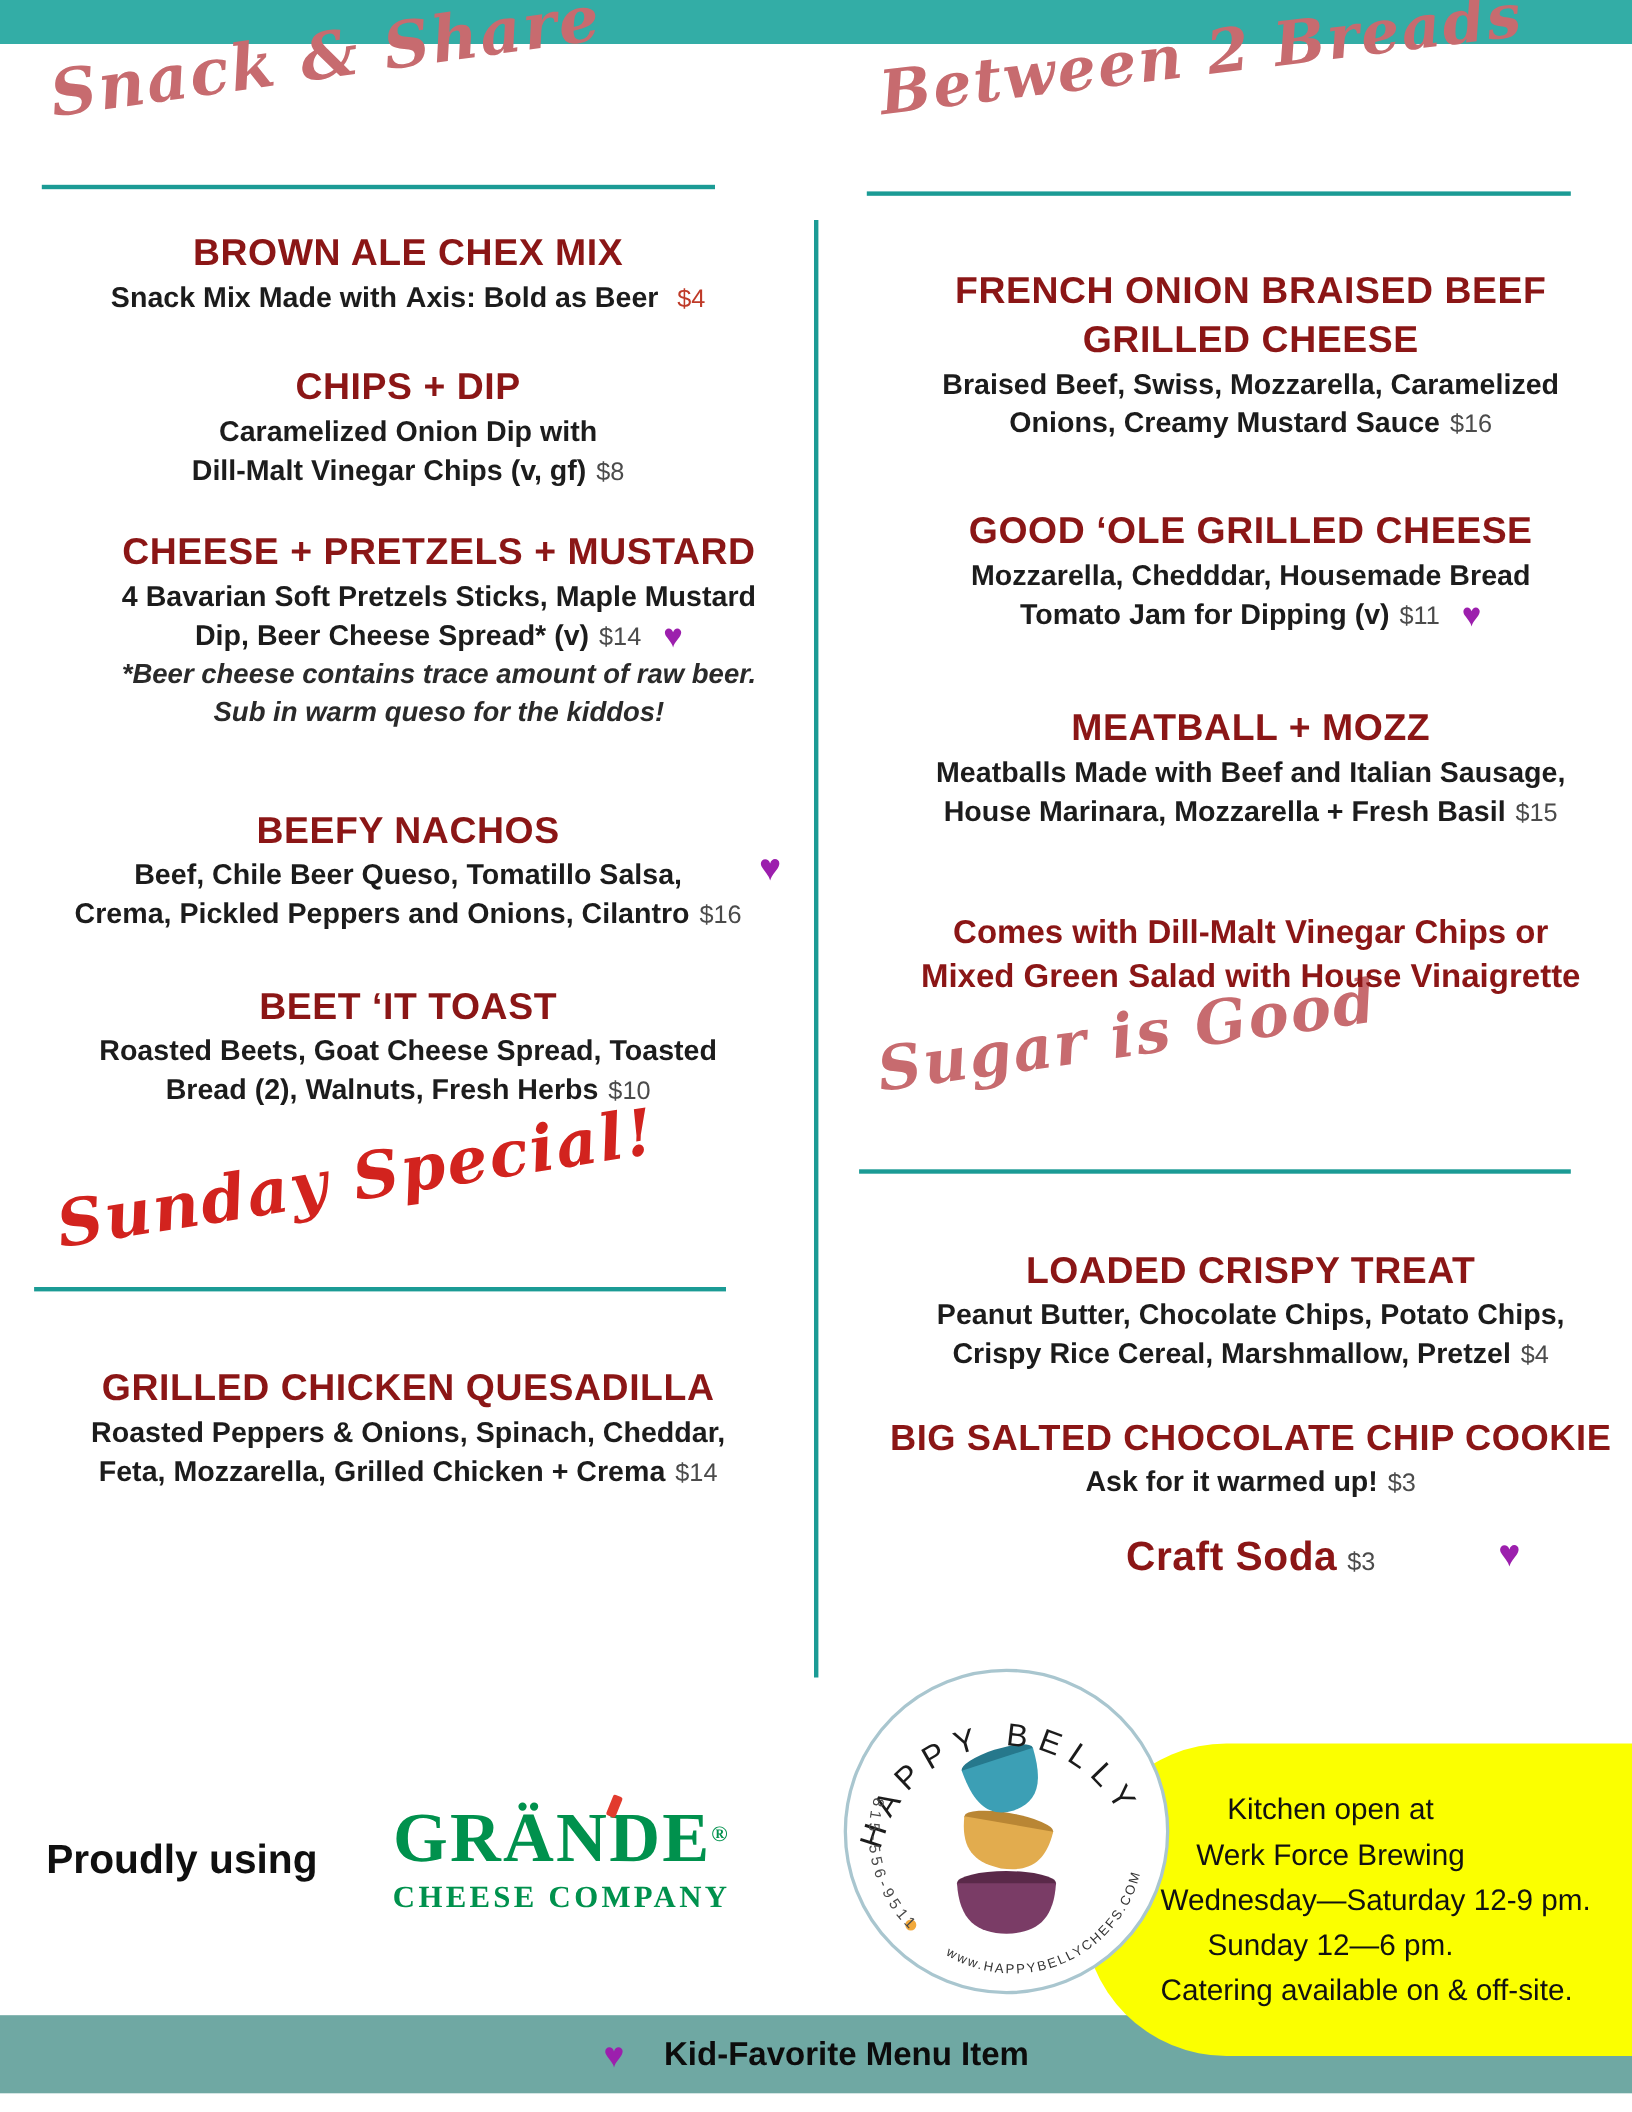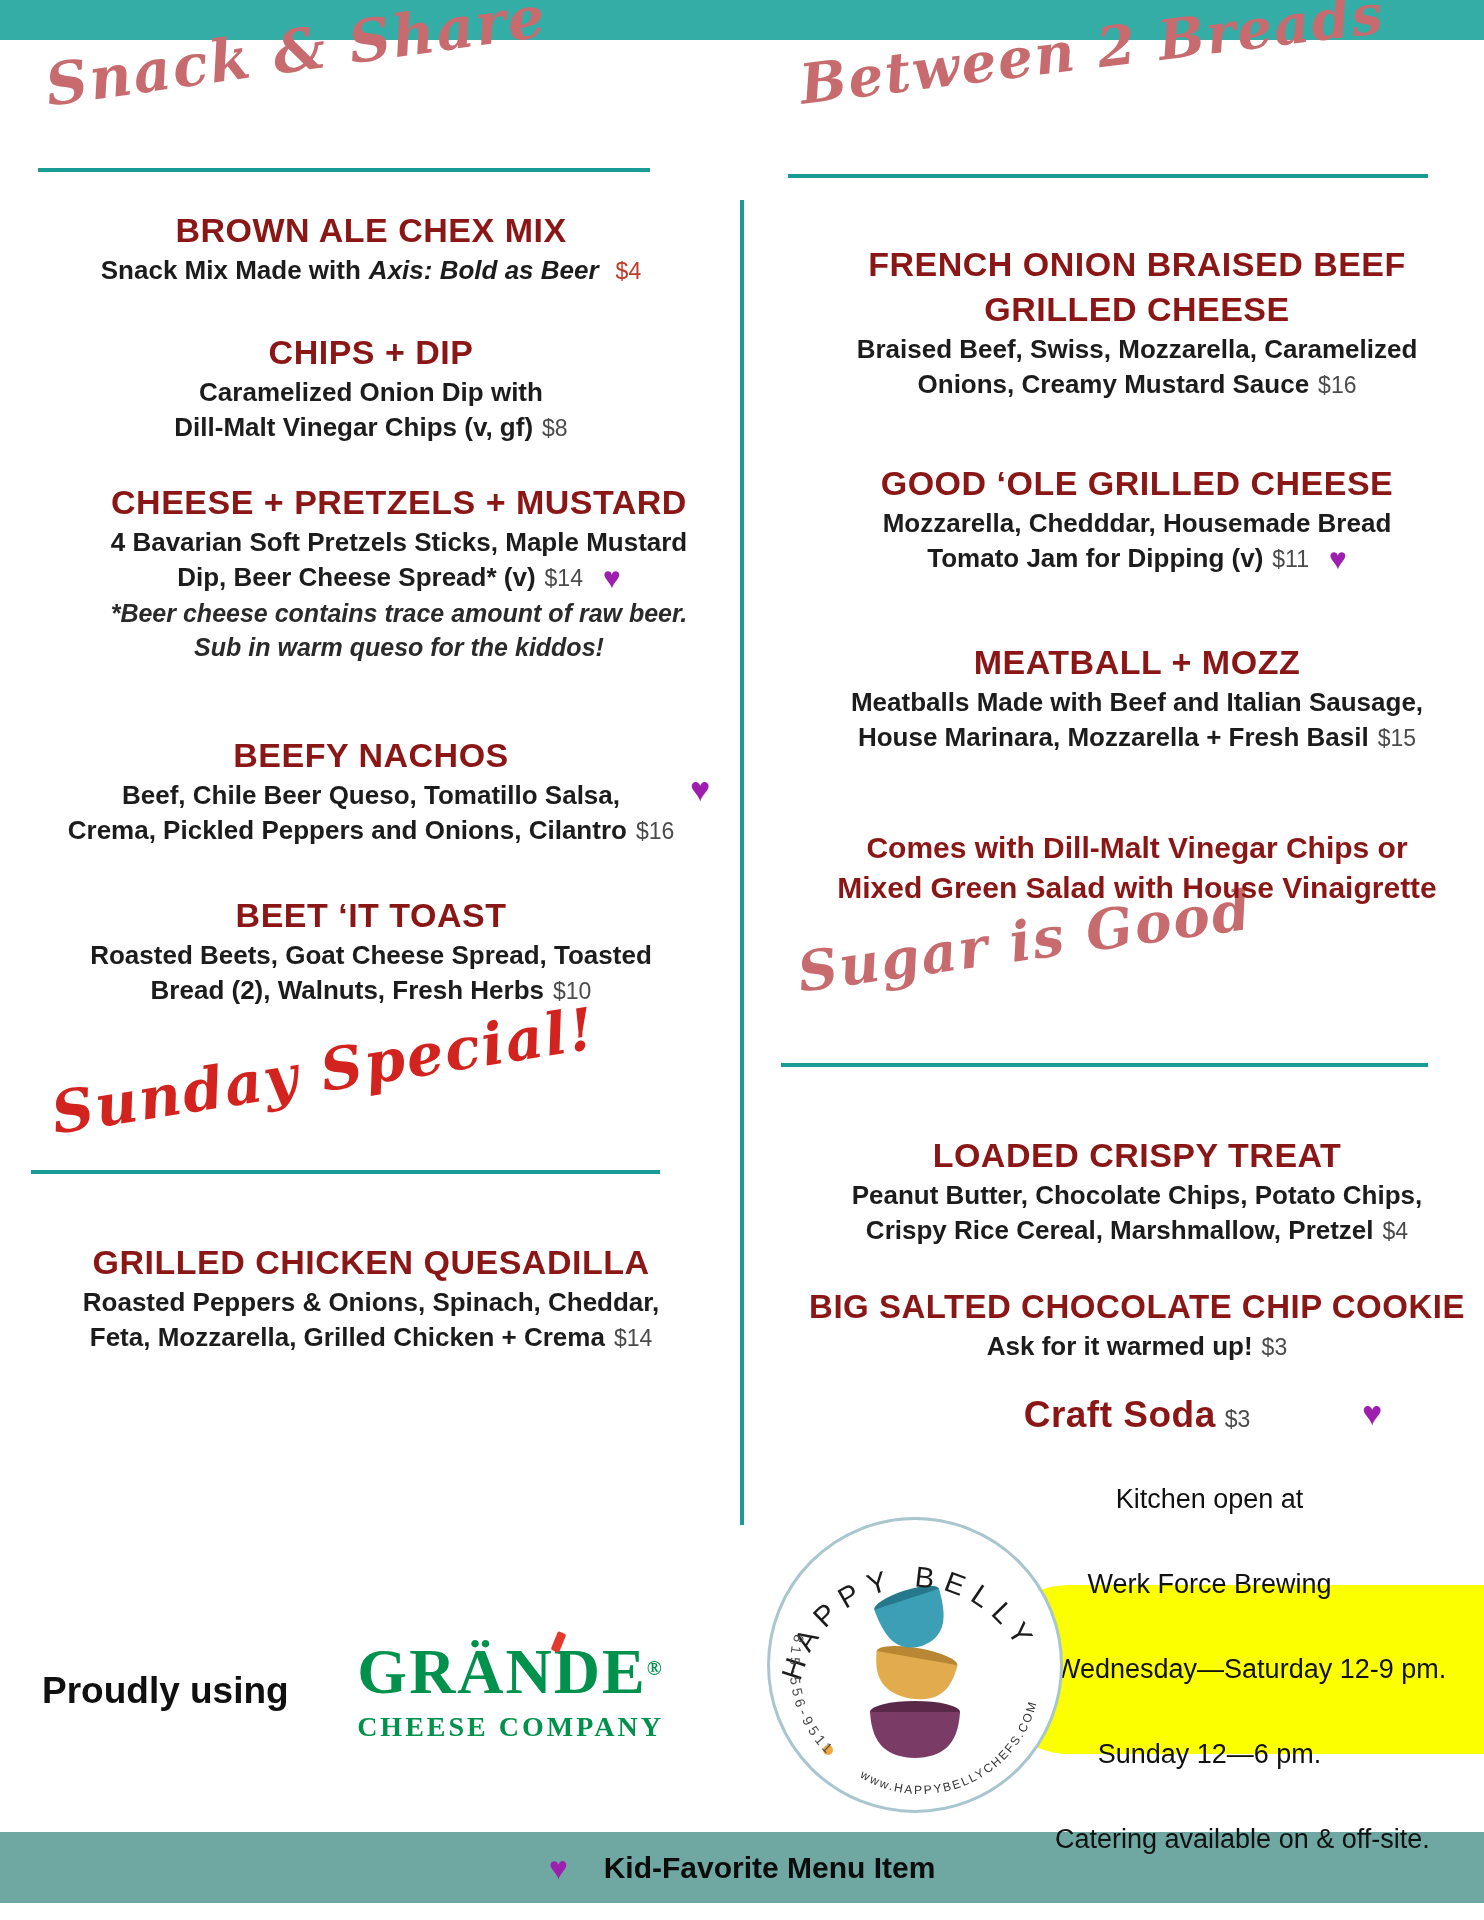--- a/index.html
+++ b/index.html
@@ -33,21 +33,21 @@
 
   
   .item{position:absolute;text-align:center;}
   .col-l{left:0;width:742px;}
   .col-r{left:766px;width:742px;}
   .iname{font-size:34px;line-height:45px;font-weight:800;color:var(--maroon,#8b1616);letter-spacing:.5px;}
   .iname.sm{font-size:33px;}
   .idesc{font-size:26px;line-height:35px;font-weight:700;color:var(--ink,#1c1c1c);}
   .inote{font-size:25px;line-height:34px;font-weight:700;font-style:italic;color:#2a2a2a;}
   .combonote{font-size:30px;line-height:40px;font-weight:700;color:var(--maroon,#8b1616);}
-  .emph{font-style:italic;margin:0 8px;}
+  .emph{margin:0 8px;}
   .price{font-size:23px;font-weight:400;color:var(--price-gray,#4b4b4b);margin-left:9px;}
   .price.red{color:var(--price-red,#bf3a28);}
   .heart{color:var(--heart-purple,#9c1fad);font-size:30px;line-height:1;}
   .heart.inline{margin-left:20px;vertical-align:-2px;}
   .heart.abs{position:absolute;font-size:34px;}
   #heart-nachos{left:690px;top:772px;}
   #heart-soda{left:1362px;top:1396px;}
 
   #it-chex{top:208px;}      #it-chips{top:330px;}    #it-pretzels{top:480px;padding-left:28px;}
   #it-nachos{top:733px;}    #it-beet{top:893px;}     #it-quesadilla{top:1240px;}
@@ -59,24 +59,24 @@
   
   #proudly{position:absolute;left:42px;top:1670px;font-size:37px;font-weight:700;color:#101010;}
   #grande{position:absolute;left:338px;top:1632px;width:345px;text-align:center;
           color:var(--grande-green,#00914d);font-family:"Liberation Serif","DejaVu Serif",serif;}
   .grande-name{font-size:64px;font-weight:700;letter-spacing:2px;line-height:72px;}
   .grande-reg{font-size:20px;vertical-align:18px;}
   .grande-sub{font-size:28px;font-weight:600;letter-spacing:3px;line-height:38px;}
   #grande-accent{position:absolute;left:216px;top:0px;width:9px;height:20px;background:#e23b2e;
                  transform:rotate(22deg);border-radius:2px;}
 
-  #hours{position:absolute;left:985px;top:1585px;width:499px;height:169px;box-sizing:border-box;
+  #hours{position:absolute;left:985px;top:1585px;width:499px;height:284px;box-sizing:border-box;
          background:var(--note-yellow,#fbff00);border-radius:130px 0 0 130px;z-index:2;
          display:flex;flex-direction:column;justify-content:center;
-         padding:10px 120px 10px 70px;text-align:center;gap:44px;}
+         padding:10px 120px 10px 70px;text-align:center;}
   #hours .hline{font-size:27px;line-height:41px;font-weight:400;color:#111;white-space:nowrap;}
 
   #hb{position:absolute;left:767px;top:1517px;width:290px;height:290px;border-radius:50%;
       background:#ffffff;border:3px solid #a9c6cf;z-index:3;}
   #band .blabel{font-size:30px;font-weight:700;color:#0c0c0c;margin-left:24px;}
   #band .heart{font-size:32px;}
 </style>
 </head>
 <body>
 

